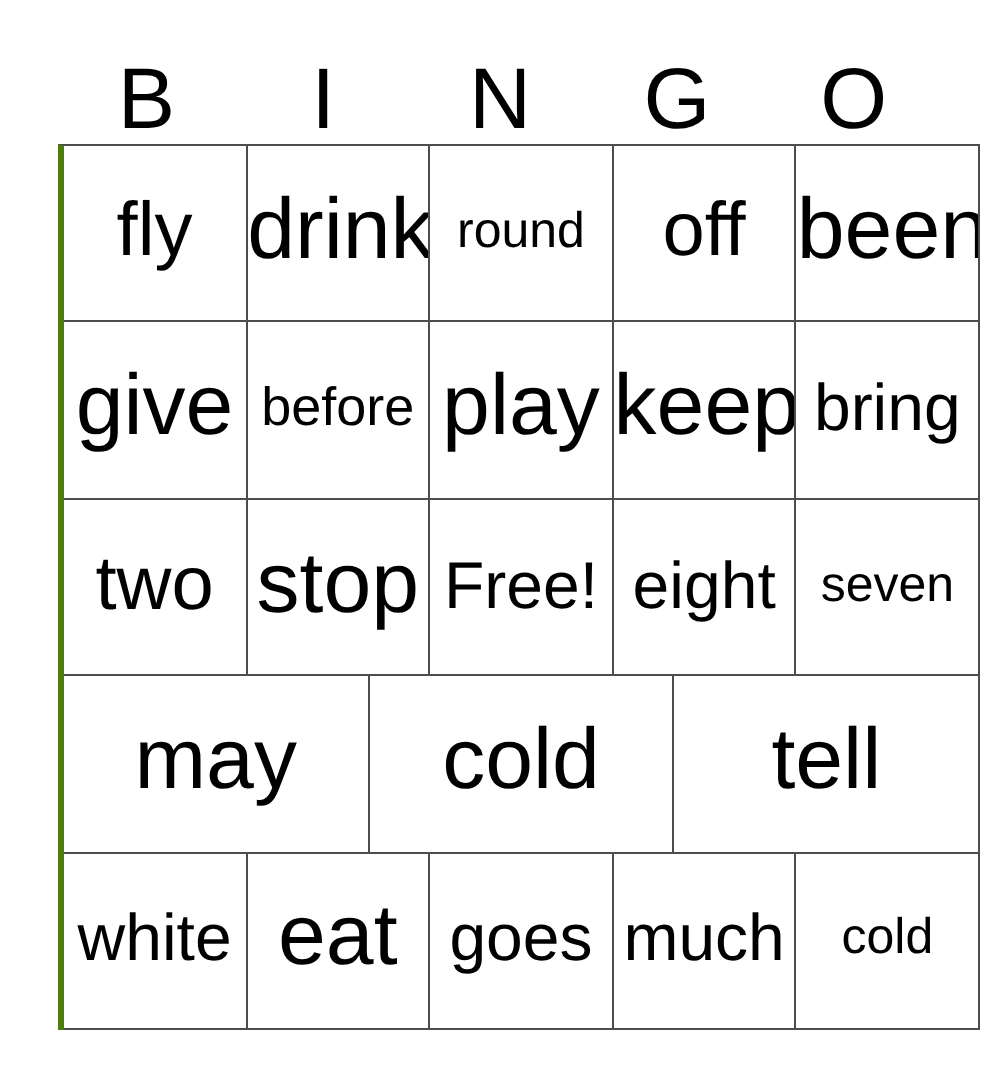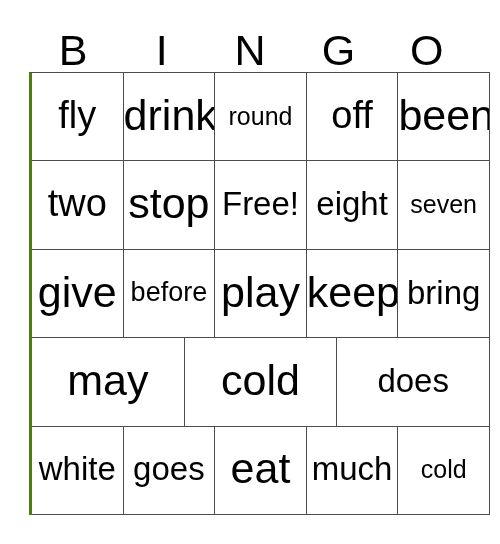--- a/index.html
+++ b/index.html
@@ -131,75 +131,75 @@
       <div class="cell">
         <span class="cell-text size-xl">off</span>
       </div>
       <div class="cell">
         <span class="cell-text size-lg">been</span>
       </div>
     </div>
 
     <div class="grid-row">
       <div class="cell">
+        <span class="cell-text size-lg">give</span>
+      </div>
+      <div class="cell">
+        <span class="cell-text size-xs">before</span>
+      </div>
+      <div class="cell">
+        <span class="cell-text size-lg">play</span>
+      </div>
+      <div class="cell">
+        <span class="cell-text size-lg">keep</span>
+      </div>
+      <div class="cell">
+        <span class="cell-text size-md">bring</span>
+      </div>
+    </div>
+
+    <div class="grid-row">
+      <div class="cell">
         <span class="cell-text size-xl">two</span>
       </div>
       <div class="cell">
         <span class="cell-text size-lg">stop</span>
       </div>
       <div class="cell">
         <span class="cell-text size-md">Free!</span>
       </div>
       <div class="cell">
         <span class="cell-text size-md">eight</span>
       </div>
       <div class="cell">
         <span class="cell-text size-sm">seven</span>
       </div>
     </div>
 
     <div class="grid-row">
       <div class="cell">
-        <span class="cell-text size-lg">give</span>
-      </div>
-      <div class="cell">
-        <span class="cell-text size-xs">before</span>
-      </div>
-      <div class="cell">
-        <span class="cell-text size-lg">play</span>
-      </div>
-      <div class="cell">
-        <span class="cell-text size-lg">keep</span>
-      </div>
-      <div class="cell">
-        <span class="cell-text size-md">bring</span>
-      </div>
-    </div>
-
-    <div class="grid-row">
-      <div class="cell">
         <span class="cell-text size-lg">may</span>
       </div>
       <div class="cell">
         <span class="cell-text size-lg">cold</span>
       </div>
       <div class="cell">
-        <span class="cell-text size-md">does</span>
+        <span class="cell-text size-lg">tell</span>
       </div>
     </div>
 
     <div class="grid-row">
       <div class="cell">
         <span class="cell-text size-md">white</span>
       </div>
       <div class="cell">
+        <span class="cell-text size-lg">eat</span>
+      </div>
+      <div class="cell">
         <span class="cell-text size-md">goes</span>
-      </div>
-      <div class="cell">
-        <span class="cell-text size-lg">eat</span>
       </div>
       <div class="cell">
         <span class="cell-text size-md">much</span>
       </div>
       <div class="cell">
         <span class="cell-text size-sm">cold</span>
       </div>
     </div>
 
   </div>

